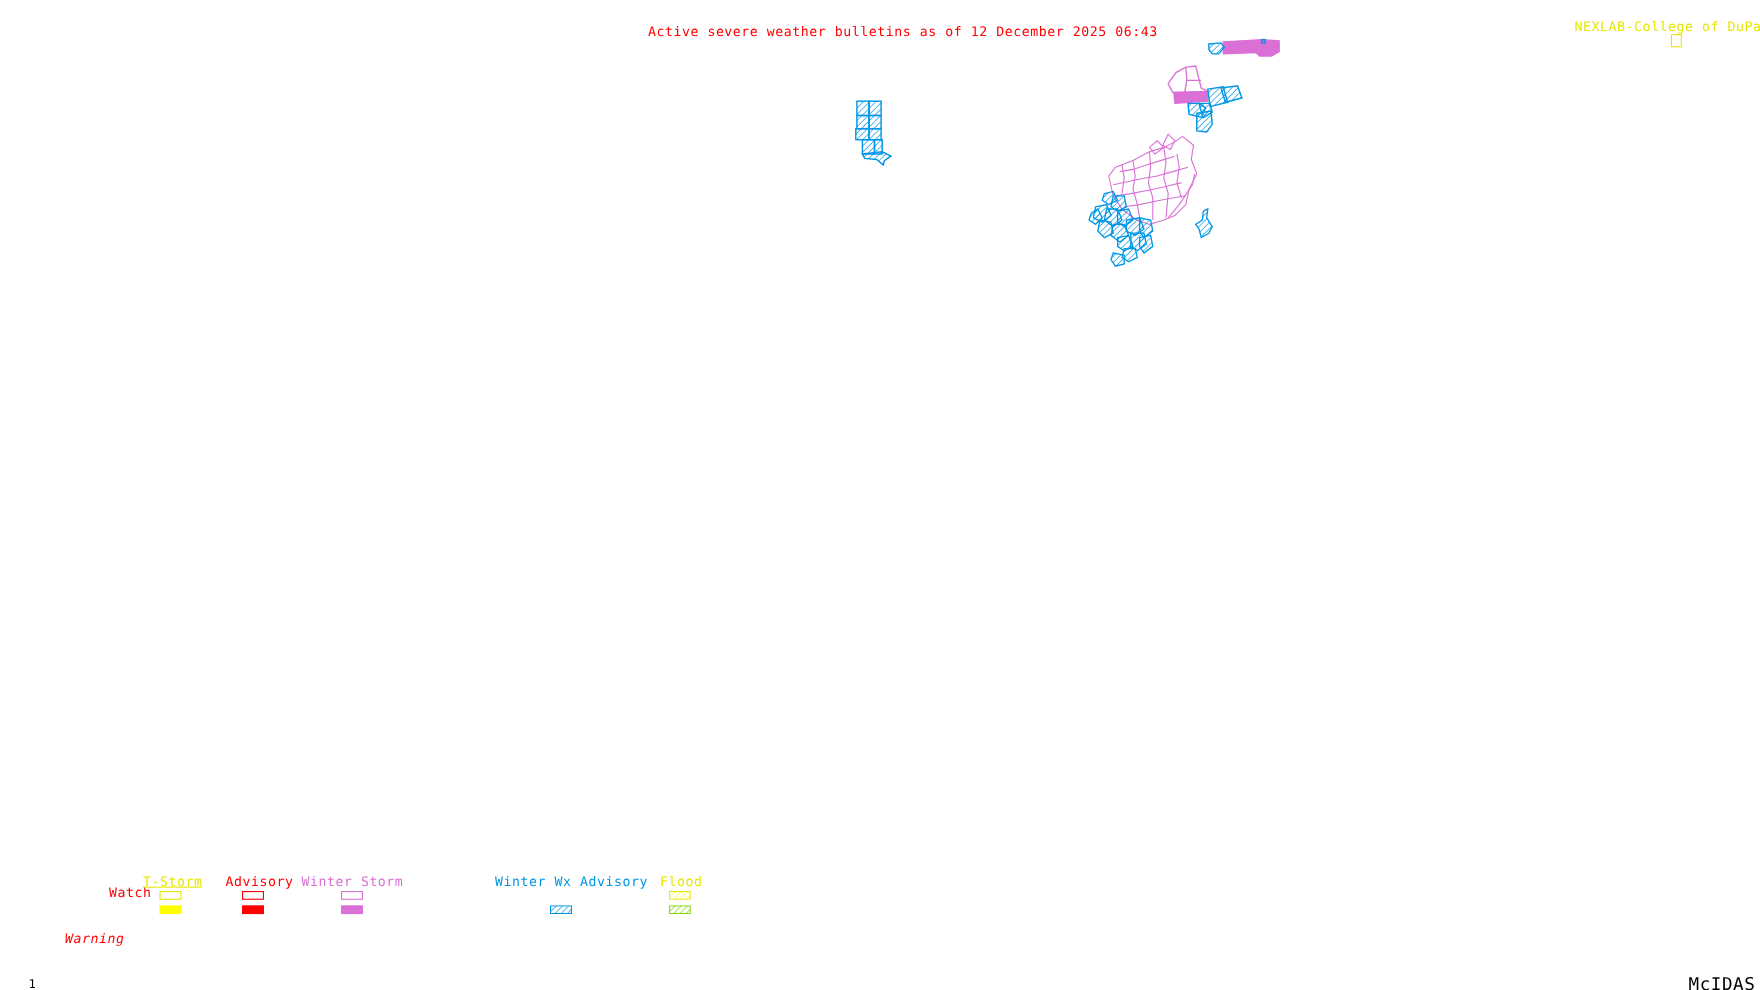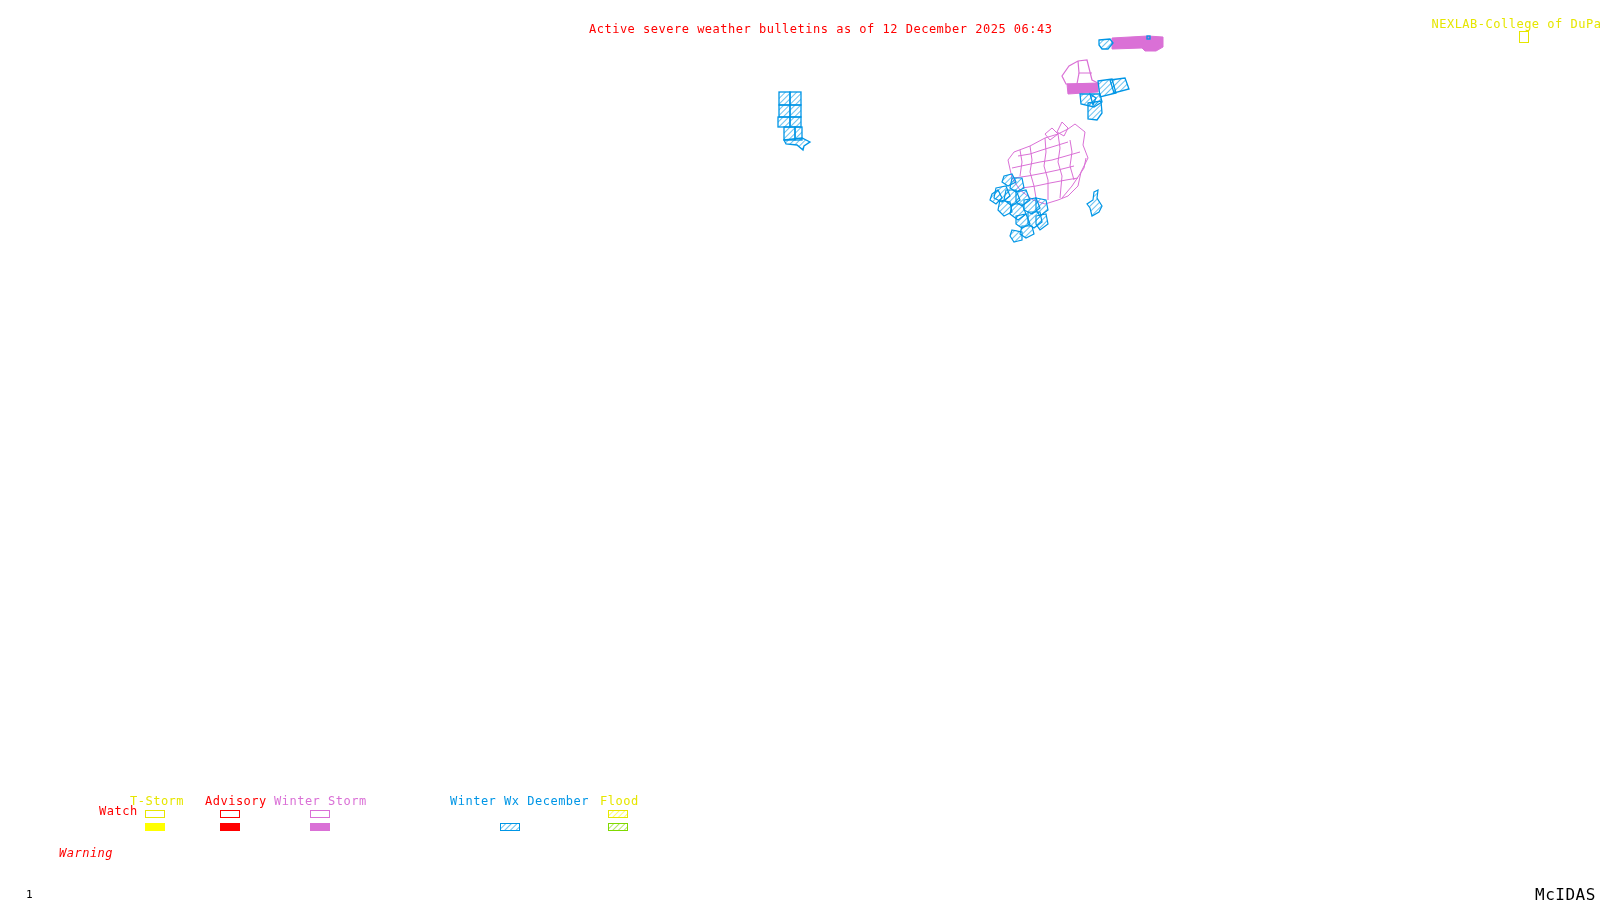--- a/index.html
+++ b/index.html
@@ -105,33 +105,33 @@
 
   <g fill="url(#hatch-blue)" stroke="#0096e6" stroke-width="1.2">
     <polygon points="1094,192 1098,190 1097,198 1102,206 1099,212 1092,216 1090,208 1087,204 1093,200"></polygon>
   </g>
 </svg>
 
 <div>
   <div class="legend-lbl" style="left:59px;top:805px;color:#ff0000;margin-left:40px;">Watch</div>
   <div class="legend-lbl" style="left:59px;top:847px;color:#ff0000;font-style:italic;">Warning</div>
 
-  <div class="legend-lbl" style="left:130px;top:795px;color:#e6e600;">T-Storm</div>
+  <div class="legend-lbl" style="left:130px;top:795px;color:#e6e600;text-decoration:underline;">T-Storm</div>
   <div class="sw" style="left:145px;top:810px;border:1px solid #e6e600;"></div>
   <div class="sw" style="left:145px;top:823px;background:#ffff00;"></div>
 
   <div class="legend-lbl" style="left:205px;top:795px;color:#ff0000;">Advisory</div>
   <div class="sw" style="left:220px;top:810px;border:1px solid #ff0000;"></div>
   <div class="sw" style="left:220px;top:823px;background:#ff0000;"></div>
 
   <div class="legend-lbl" style="left:274px;top:795px;color:#da70d6;">Winter Storm</div>
   <div class="sw" style="left:310px;top:810px;border:1px solid #da70d6;"></div>
   <div class="sw" style="left:310px;top:823px;background:#da70d6;"></div>
 
-  <div class="legend-lbl" style="left:450px;top:795px;color:#0096e6;">Winter Wx December</div>
+  <div class="legend-lbl" style="left:450px;top:795px;color:#0096e6;">Winter Wx Advisory</div>
   <svg class="sw" style="left:500px;top:823px;" width="20" height="8">
       <rect x="0.5" y="0.5" width="19" height="7" fill="url(#hatch-blue)" stroke="#0096e6"></rect>
     </svg>
 
   <div class="legend-lbl" style="left:600px;top:795px;color:#e6e600;text-align:right;">Flood</div>
   <svg class="sw" style="left:608px;top:810px;" width="20" height="8">
       <rect x="0.5" y="0.5" width="19" height="7" fill="url(#hatch-yellow)" stroke="#e6e600"></rect>
     </svg>
   <svg class="sw" style="left:608px;top:823px;" width="20" height="8">
       <rect x="0.5" y="0.5" width="19" height="7" fill="url(#hatch-green)" stroke="#7fd900"></rect>

